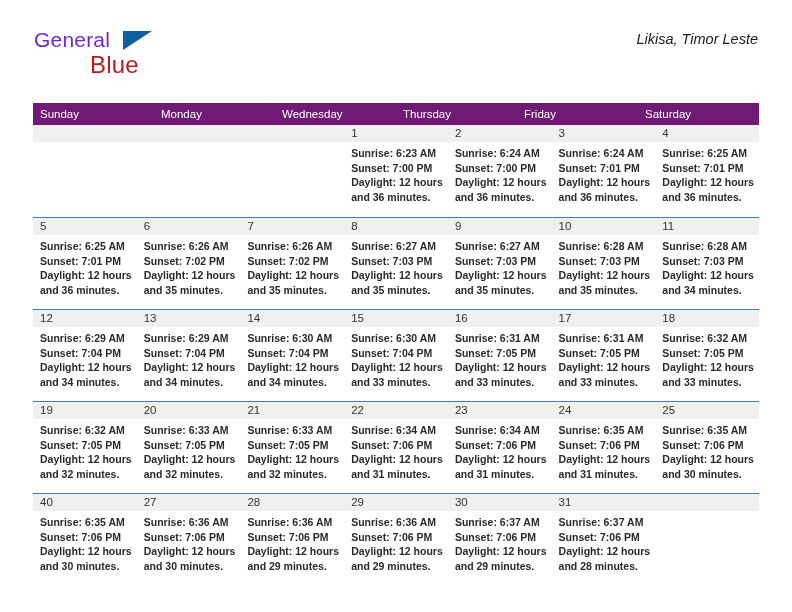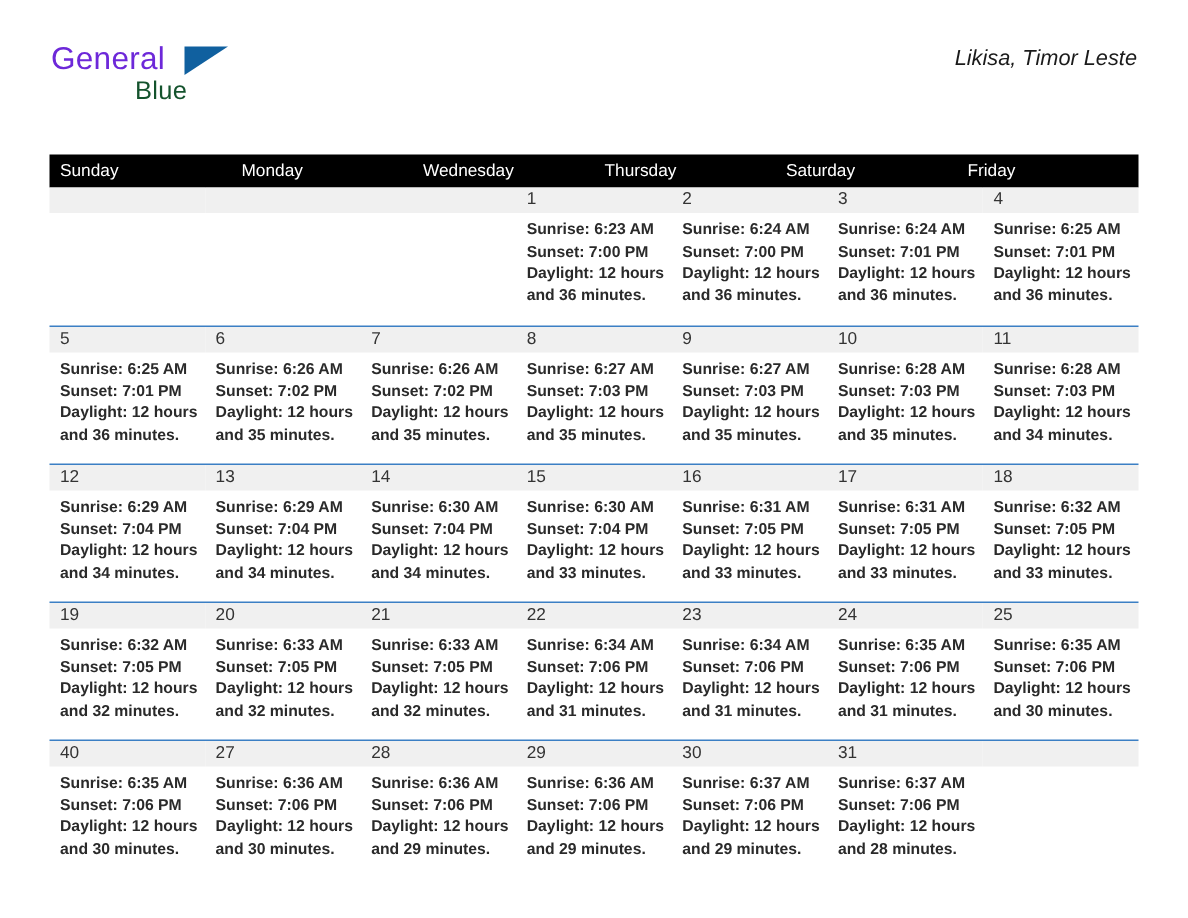--- a/index.html
+++ b/index.html
@@ -42,23 +42,23 @@
     top: 0;
     font-size: 21px;
     letter-spacing: .2px;
     color: #6d28d9;
     font-family: "Liberation Sans", sans-serif;
   }
   .brand-blue {
     position: absolute;
     left: 56px;
     top: 23px;
-    font-size: 17px;
+    font-size: 24px;
     letter-spacing: .2px;
-    color: #14532d;
+    color: #b91c1c;
     font-family: "Liberation Sans", sans-serif;
   }
   .brand-triangle {
     position: absolute;
     left: 89px;
     top: 3px;
     width: 0;
     height: 0;
     border-left: 29px solid #10609f;
     border-bottom: 19px solid transparent;
@@ -89,21 +89,21 @@
   
   .calendar {
     position: absolute;
     left: 33px;
     top: 103px;
     width: 726px;
   }
   .dow-row {
     display: flex;
     width: 100%;
-    background: #000000;
+    background: #701a75;
     height: 22px;
   }
   .dow {
     flex: 1 1 0;
     color: #ffffff;
     font-size: 11.5px;
     line-height: 22px;
     padding-left: 7px;
     box-sizing: border-box;
     white-space: nowrap;
@@ -170,22 +170,22 @@
 
   </div>
 
   <div class="calendar">
 
     <div class="dow-row">
       <div class="dow">Sunday</div>
       <div class="dow">Monday</div>
       <div class="dow">Wednesday</div>
       <div class="dow">Thursday</div>
+      <div class="dow">Friday</div>
       <div class="dow">Saturday</div>
-      <div class="dow">Friday</div>
     </div>
 
     <div id="weeks-container">
         <div class="week first">
           <div class="cell empty">
             <div class="daynum-strip">
               <span class="daynum"></span>
             </div>
           </div>
           <div class="cell empty">

